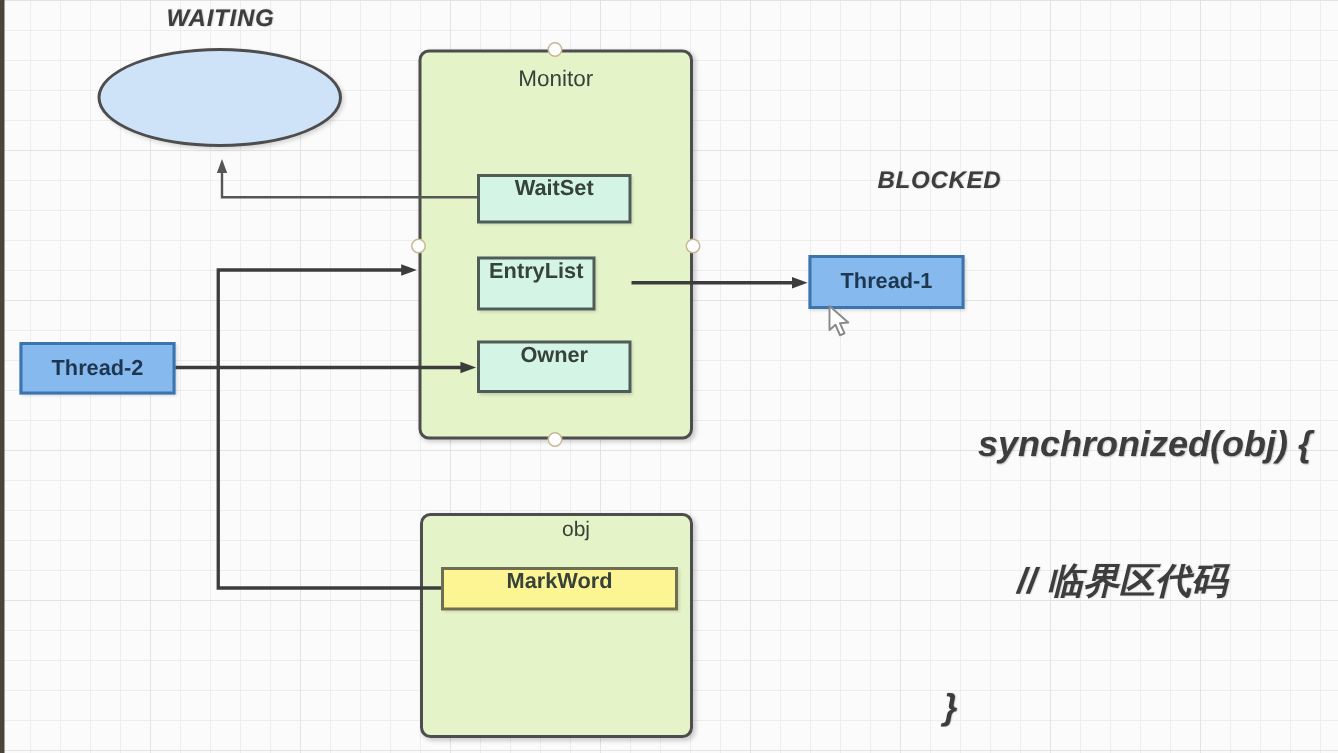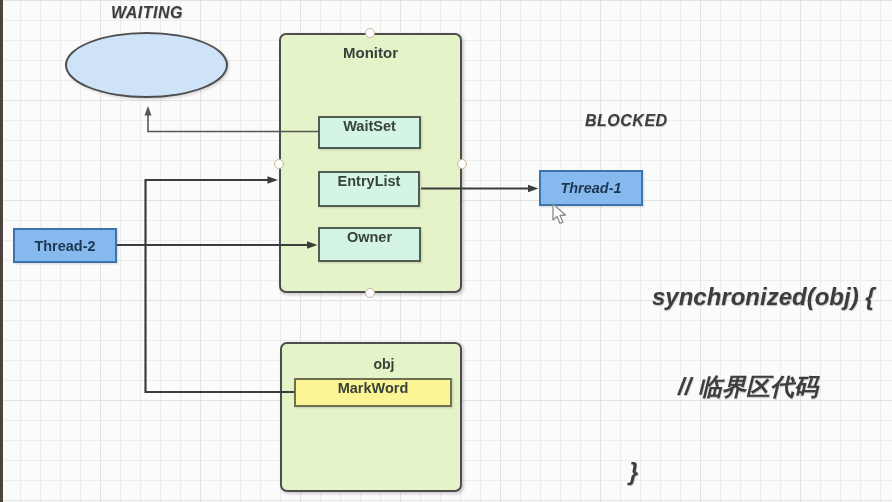--- a/index.html
+++ b/index.html
@@ -13,21 +13,21 @@
       linear-gradient(var(--grid_minor) 1px, transparent 1px),
       linear-gradient(90deg, var(--grid_minor) 1px, transparent 1px);
     background-size:100px 100px, 100px 100px, 20px 20px, 20px 20px;
   }
   .edge-strip { position:absolute; left:0; top:0; width:3px; height:100%; background:var(--edge_strip); }
   .node { position:absolute; box-sizing:border-box; }
   .green-box {
     background:var(--green_fill); border:2px solid var(--green_border);
     border-radius:7px; box-shadow:1.5px 1.5px 3px rgba(0,0,0,0.18);
   }
-  .box-title { text-align:center; font-weight:bold; font-size:15px; color:var(--box_text); padding-top:9px; }
+  .box-title { text-align:center; font-weight:normal; font-size:15px; color:var(--box_text); padding-top:9px; }
   .field-box {
     background:var(--mint_fill); border:2px solid var(--mint_border);
     display:flex; align-items:flex-start; justify-content:center;
     font-weight:bold; font-size:14.5px; color:var(--box_text);
     box-shadow:1px 1px 2px rgba(0,0,0,0.15);
   }
   .yellow-box { background:var(--yellow_fill); border-color:var(--yellow_border); }
   .thread-box {
     background:var(--blue_fill); border:2px solid var(--blue_border);
     display:flex; align-items:center; justify-content:center;
@@ -68,43 +68,43 @@
 
   <div class="node ellipse" style="left:65px; top:32px; width:163px; height:66px;"></div>
 
   <div class="node green-box" style="left:279px; top:33px; width:183px; height:260px;">
     <div class="box-title">Monitor</div>
   </div>
 
   <div class="node field-box" style="left:318px; top:116px; width:103px; height:33px;">
     <span>WaitSet</span>
   </div>
-  <div class="node field-box" style="left:318px; top:171px; width:102px; height:36px;">
+  <div class="node field-box" style="left:318px; top:171px; width:79px; height:36px;">
     <span>EntryList</span>
   </div>
   <div class="node field-box" style="left:318px; top:227px; width:103px; height:35px;">
     <span>Owner</span>
   </div>
 
   <div class="handle" style="left:370px; top:33px;"></div>
   <div class="handle" style="left:279px; top:164px;"></div>
   <div class="handle" style="left:462px; top:164px;"></div>
   <div class="handle" style="left:370px; top:293px;"></div>
 
   <div class="node green-box" style="left:280px; top:342px; width:182px; height:150px;">
-    <div class="box-title" style="font-size:14px; padding-top:12px;margin-left:26px;">obj</div>
+    <div class="box-title" style="font-size:14px; padding-top:0;margin-left:26px;">obj</div>
   </div>
   <div class="node field-box yellow-box" style="left:294px; top:378px; width:158px; height:29px;">
     <span>MarkWord</span>
   </div>
 
   <div class="node thread-box" style="left:13px; top:228px; width:104px; height:35px;">
     <span>Thread-2</span>
   </div>
-  <div class="node thread-box" style="left:539px; top:170px; width:104px; height:36px;font-style:italic;">
+  <div class="node thread-box" style="left:539px; top:170px; width:104px; height:36px;">
     <span>Thread-1</span>
   </div>
 
   <svg class="overlay" width="892" height="502" viewBox="0 0 892 502">
     <defs>
       <marker id="arrGray" viewBox="0 0 10 8" refX="0.5" refY="4" markerWidth="10" markerHeight="8" orient="auto" markerUnits="userSpaceOnUse">
         <path class="arrow-gray" d="M0,0.5 L9.5,4 L0,7.5 Z"></path>
       </marker>
       <marker id="arrDark" viewBox="0 0 10 8" refX="0.5" refY="4" markerWidth="11" markerHeight="9" orient="auto" markerUnits="userSpaceOnUse">
         <path class="arrow-dark" d="M0,0.5 L9.5,4 L0,7.5 Z"></path>

